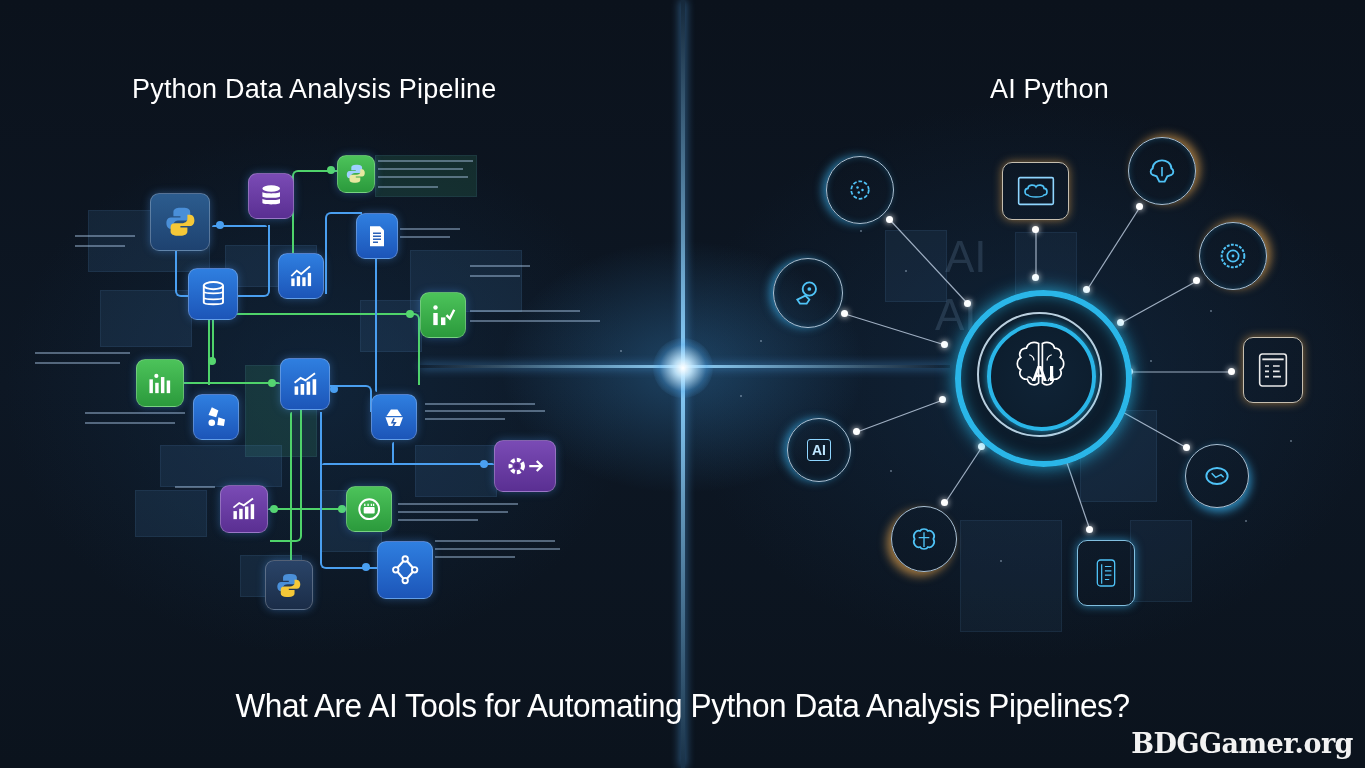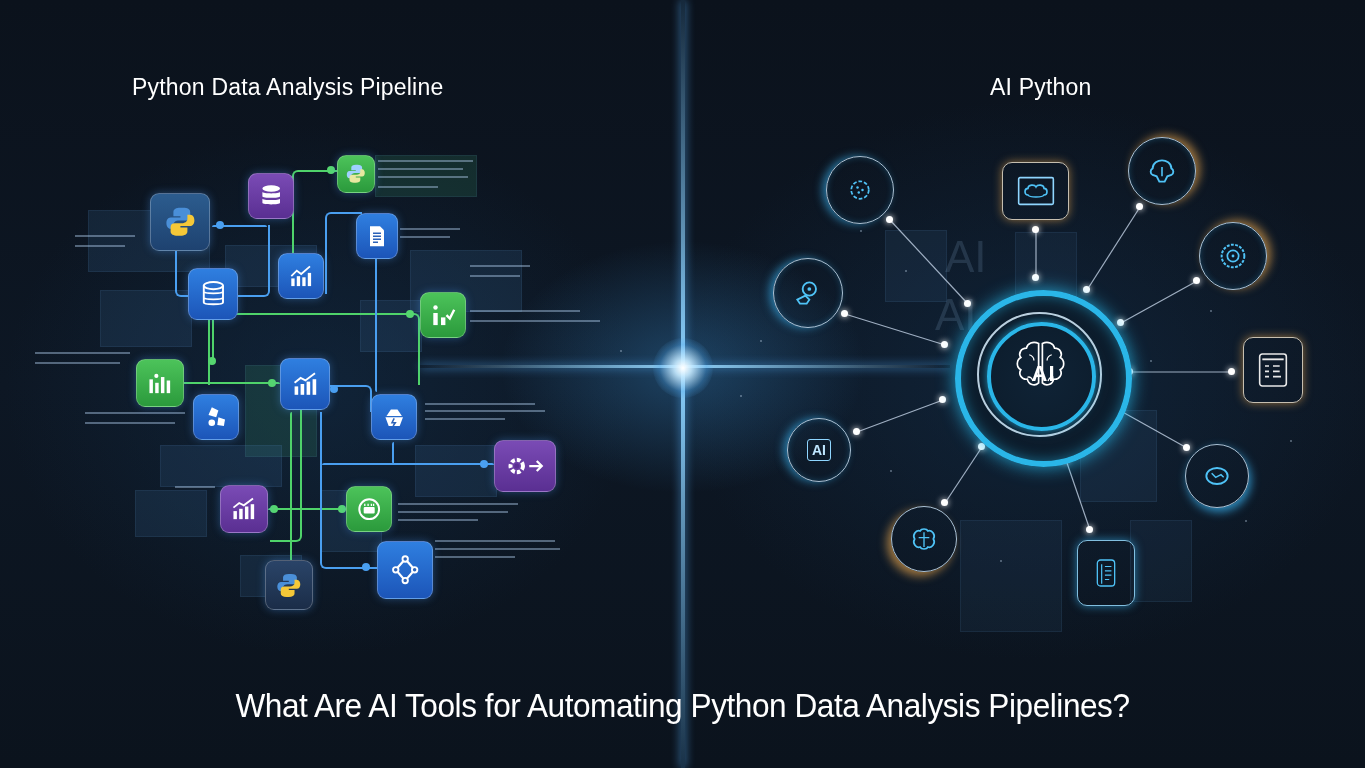--- a/index.html
+++ b/index.html
@@ -3,21 +3,21 @@
 <meta charset="utf-8">
 <style>
   html,body{margin:0;padding:0;}
   body{width:1365px;height:768px;overflow:hidden;background:#0c1420;font-family:"Liberation Sans",sans-serif;}
   #stage{position:relative;width:1365px;height:768px;overflow:hidden;
     background:
       radial-gradient(ellipse 260px 180px at 683px 367px, rgba(60,150,220,0.35), rgba(12,20,32,0) 70%),
       radial-gradient(ellipse 500px 400px at 1030px 380px, rgba(20,50,80,0.45), rgba(12,20,32,0) 70%),
       radial-gradient(ellipse 450px 380px at 320px 390px, rgba(20,50,80,0.45), rgba(12,20,32,0) 70%),
       linear-gradient(180deg,#0b121c 0%,#0d1724 50%,#0b131d 100%);}
-  .title{position:absolute;color:#ffffff;font-size:23px;font-weight:400;letter-spacing:0.2px;white-space:nowrap;}
+  .title{position:absolute;color:#ffffff;font-size:27px;font-weight:400;letter-spacing:0.2px;white-space:nowrap;}
   .main-title{position:absolute;left:0;right:0;top:686px;text-align:center;color:#ffffff;font-size:34px;letter-spacing:-0.5px;transform:scaleX(0.93);white-space:nowrap;}
   .watermark{position:absolute;right:12px;top:728px;color:#f2f2f2;font-family:"DejaVu Serif",serif;font-weight:bold;font-size:27px;letter-spacing:-0.5px;}
   .vline{position:absolute;left:681px;top:0;width:4px;height:768px;
     background:linear-gradient(180deg,rgba(80,170,240,0.15),rgba(140,210,255,0.95) 47%,rgba(140,210,255,0.95) 49%,rgba(80,170,240,0.2));
     box-shadow:0 0 10px rgba(90,180,255,0.8);}
   .hline{position:absolute;left:420px;top:365px;width:530px;height:3px;
     background:linear-gradient(90deg,rgba(80,170,240,0),rgba(150,215,255,0.95) 50%,rgba(80,170,240,0));
     box-shadow:0 0 10px rgba(90,180,255,0.8);}
   .flare{position:absolute;left:653px;top:338px;width:60px;height:60px;border-radius:50%;
     background:radial-gradient(circle,#ffffff 0%,rgba(200,235,255,0.9) 20%,rgba(80,170,240,0.3) 55%,rgba(80,170,240,0) 75%);}
@@ -376,13 +376,14 @@
       <path d="M38 8c-6-3-12 0-13 5-6 0-9 6-6 10-5 3-5 10 0 13-3 5 1 11 7 10 1 6 8 8 12 4z" fill="none" stroke="#fff" stroke-width="1.8"></path>
       <path d="M42 8c6-3 12 0 13 5 6 0 9 6 6 10 5 3 5 10 0 13 3 5-1 11-7 10-1 6-8 8-12 4z" fill="none" stroke="#fff" stroke-width="1.8"></path>
       <path d="M28 20c3 1 5 3 5 6M52 20c-3 1-5 3-5 6M26 44c3-1 5 1 6 4M54 44c-3-1-5 1-6 4" fill="none" stroke="#fff" stroke-width="1.4"></path>
     </svg>
     <div class="hub-label">AI</div>
   </div>
 
   <div class="title" style="left:132px;top:74px;">Python Data Analysis Pipeline</div>
   <div class="title" style="left:990px;top:74px;">AI Python</div>
   <div class="main-title">What Are AI Tools for Automating Python Data Analysis Pipelines?</div>
+  <div class="watermark">BDGGamer.org</div>
 </div>
 
 </body></html>

